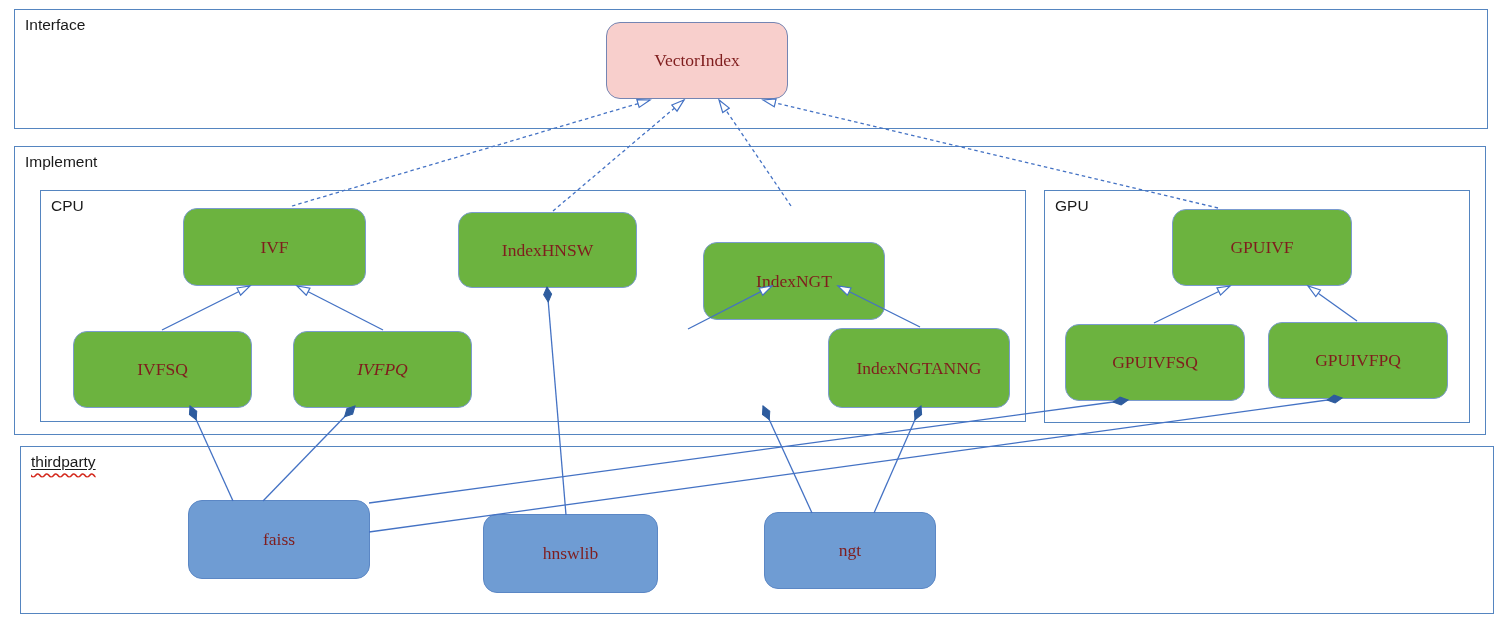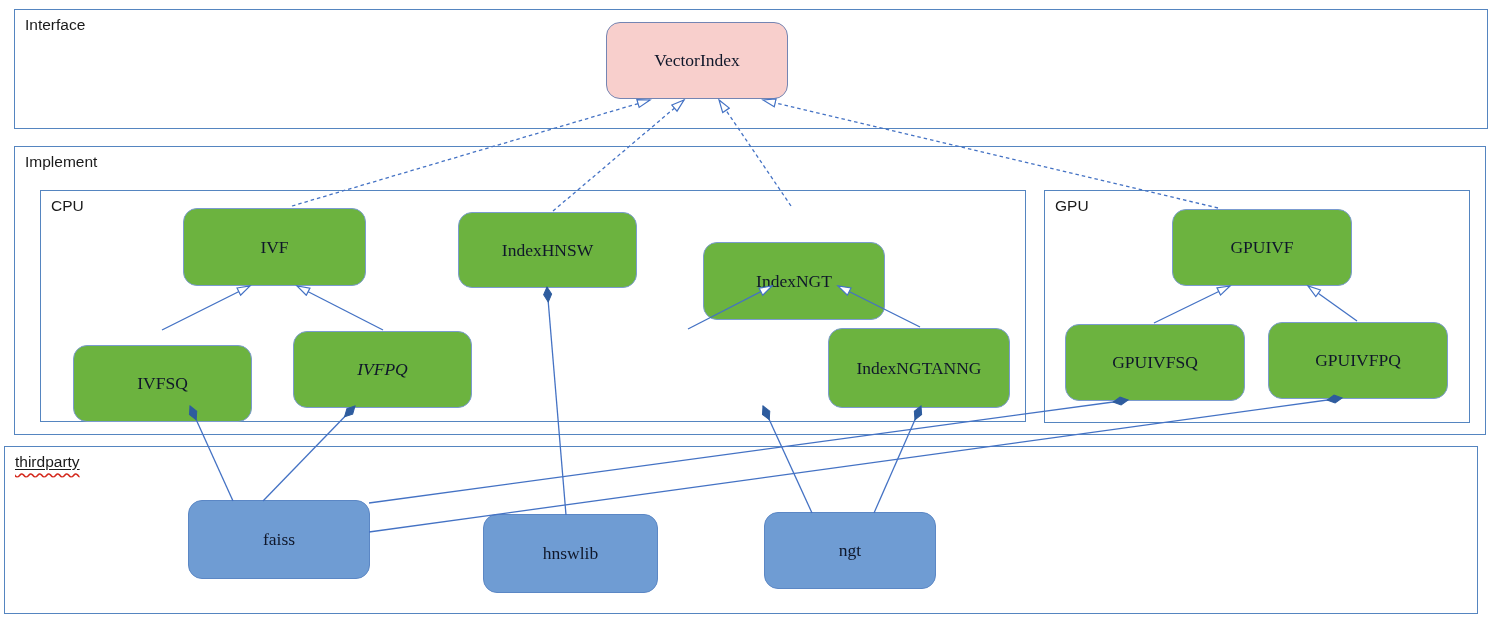--- a/index.html
+++ b/index.html
@@ -11,50 +11,50 @@
     position:absolute; border:1.5px solid #5585c0; background:transparent; z-index:1;
   }
   .section-label {
     position:absolute; top:6px; left:10px; font-size:15.5px; color:#1a1a1a;
     font-family:"Liberation Sans", sans-serif; white-space:nowrap;
   }
   .squiggle { text-decoration: underline wavy #d42a1e; text-underline-offset:5px; }
   .squiggle > span { text-decoration: underline solid currentColor; text-underline-offset:2px; }
   .node {
     position:absolute; border-radius:14px; display:flex; align-items:center; justify-content:center;
-    font-family:"Liberation Serif", serif; font-size:17.5px; color:#0f172a; z-index:2;
+    font-family:"Liberation Serif", serif; font-size:17.5px; color:#7f1d1d; z-index:2;
     text-align:center;
   }
   .node.cls  { background:#6cb33f; border:1.5px solid #7b9bd0; }
   .node.ifc  { background:#f8cfcc; border:1.5px solid #7485b3; }
   .node.lib  { background:#6f9cd3; border:1.5px solid #5b87c5; }
   #edges { position:absolute; left:0; top:0; z-index:3; }
 
   
   #n-vectorindex  { left:606px;  top:22px;  width:180px; height:75px; }
   #n-ivf          { left:183px;  top:208px; width:181px; height:76px; }
   #n-indexhnsw    { left:458px;  top:212px; width:177px; height:74px; }
   #n-indexngt     { left:703px;  top:208px; width:180px; height:76px;margin-top:34px; }
-  #n-ivfsq        { left:73px;   top:345px; width:177px; height:75px; }
+  #n-ivfsq        { left:73px;   top:331px; width:177px; height:75px; }
   #n-ivfpq        { left:293px;  top:331px; width:177px; height:75px;font-style:italic; }
   #n-indexngtonng { left:614px;  top:330px; width:177px; height:75px; }
   #n-indexngtanng { left:828px;  top:328px; width:180px; height:78px; }
   #n-gpuivf       { left:1172px; top:209px; width:178px; height:75px; }
   #n-gpuivfsq     { left:1065px; top:324px; width:178px; height:75px;justify-content:center; }
   #n-gpuivfpq     { left:1268px; top:322px; width:178px; height:75px; }
   #n-faiss        { left:188px;  top:500px; width:180px; height:77px; }
   #n-hnswlib      { left:483px;  top:514px; width:173px; height:77px; }
   #n-ngt          { left:764px;  top:512px; width:170px; height:75px; }
 
   
   #s-interface  { left:14px; top:9px;    width:1472px; height:118px; }
   #s-implement  { left:14px; top:146px;  width:1470px; height:287px; }
   #s-cpu        { left:40px; top:190px;  width:984px;  height:230px; }
   #s-gpu        { left:1044px; top:190px; width:424px; height:231px; }
-  #s-thirdparty { left:4px; top:446px;  width:1472px; height:166px; }
+  #s-thirdparty { left:20px; top:446px;  width:1472px; height:166px; }
 </style>
 </head>
 <body>
 
 <div id="canvas">
 
   <div class="section" id="s-interface">
     <span class="section-label">Interface</span>
   </div>
   <div class="section" id="s-implement">

